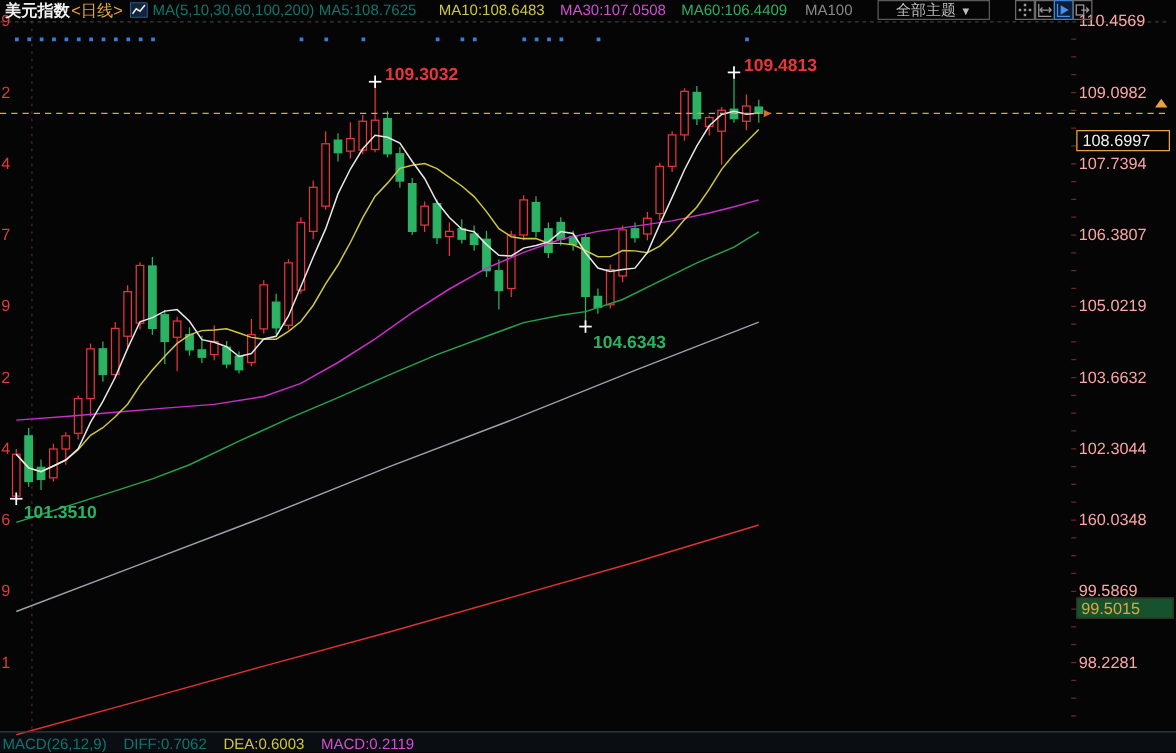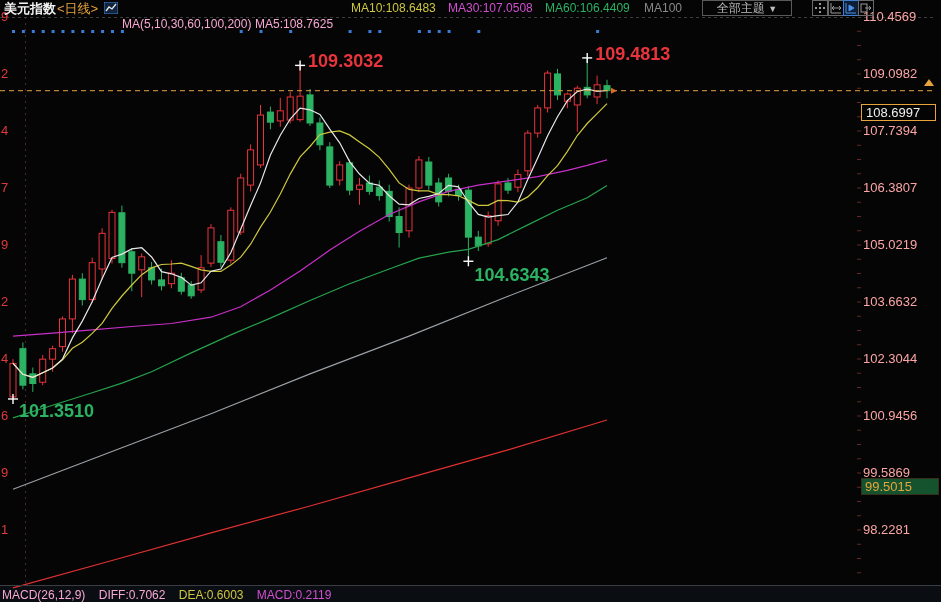--- a/index.html
+++ b/index.html
@@ -4,29 +4,29 @@
 <style>
   html,body{margin:0;padding:0;background:#050505;}
   #screen{position:relative;width:941px;height:602px;background:#050505;overflow:hidden;
           font-family:"Liberation Sans",sans-serif;}
   svg{position:absolute;left:0;top:0;}
   
   #topbar{position:absolute;left:0;top:0;width:941px;height:17px;font-size:12px;white-space:nowrap;z-index:5;}
   #topbar .t{position:absolute;top:1px;line-height:15px;}
   .sym{color:#f2f2f2;font-weight:bold;font-size:13px;}
   .period{color:#e8a33d;font-size:13px;}
-  .w{color:#f9a8d4;margin-top:16px;} .yel{color:#cfc83f;} .mag{color:#d24fd2;} .grn{color:#2bb263;} .gry{color:#8a8a8a;}
+  .w{color:#0f766e;} .yel{color:#cfc83f;} .mag{color:#d24fd2;} .grn{color:#2bb263;} .gry{color:#8a8a8a;}
   #themeDD{position:absolute;left:702px;top:0px;width:88px;height:14px;border:1px solid #5a5a5a;
            color:#bdbdbd;font-size:12px;text-align:center;line-height:14px;cursor:pointer;}
   .iconbtn{position:absolute;top:0px;width:14px;height:14px;border:1px solid #6a6a6a;cursor:pointer;}
   .iconbtn.sel{border-color:#3f7fd4;background:#0d1f38;}
   
   .ylab{position:absolute;left:863px;width:74px;color:#fca5a5;font-size:13px;line-height:16px;}
   .ldig{position:absolute;left:1px;width:8px;color:#e03a3a;font-size:13px;line-height:16px;overflow:hidden;}
-  .anno{position:absolute;font-size:18px;font-weight:bold;white-space:nowrap;}
+  .anno{position:absolute;font-size:14px;font-weight:bold;white-space:nowrap;}
   #curTag{position:absolute;left:861px;width:69px;height:15px;border:1px solid #e8a33d;background:#040404;
           color:#f0f0f0;font-size:13px;line-height:15px;padding-left:4px;margin-top:12px;}
   #secTag{position:absolute;left:861px;width:73px;height:15px;background:#14532d;border:1px solid #35301c;
           color:#e8a33d;font-size:13px;line-height:15px;padding-left:3px;}
   
   #macdRow{position:absolute;left:2px;top:588px;font-size:12px;white-space:nowrap;z-index:5;}
   #macdRow span{margin-right:10px;}
 </style>
 </head>
 <body>
@@ -298,21 +298,21 @@
   </div>
 
   <div id="yaxis">
       <div class="ylab" style="top: 9px;">110.4569</div>
       <div class="ylab" style="top: 66px;">109.0982</div>
       <div class="ylab" style="top: 123px;">107.7394</div>
       <div class="ylab" style="top: 180px;">106.3807</div>
       <div class="ylab" style="top: 237px;">105.0219</div>
       <div class="ylab" style="top: 294px;">103.6632</div>
       <div class="ylab" style="top: 351px;">102.3044</div>
-      <div class="ylab" style="top: 408px;">100.9456</div>
+      <div class="ylab" style="top: 408px;">160.0348</div>
       <div class="ylab" style="top: 465px;">99.5869</div>
       <div class="ylab" style="top: 522px;">98.2281</div>
     </div>
   <div id="leftaxis">
       <div class="ldig" style="top: 9px;">9</div>
       <div class="ldig" style="top: 66px;">2</div>
       <div class="ldig" style="top: 123px;">4</div>
       <div class="ldig" style="top: 180px;">7</div>
       <div class="ldig" style="top: 237px;">9</div>
       <div class="ldig" style="top: 294px;">2</div>

